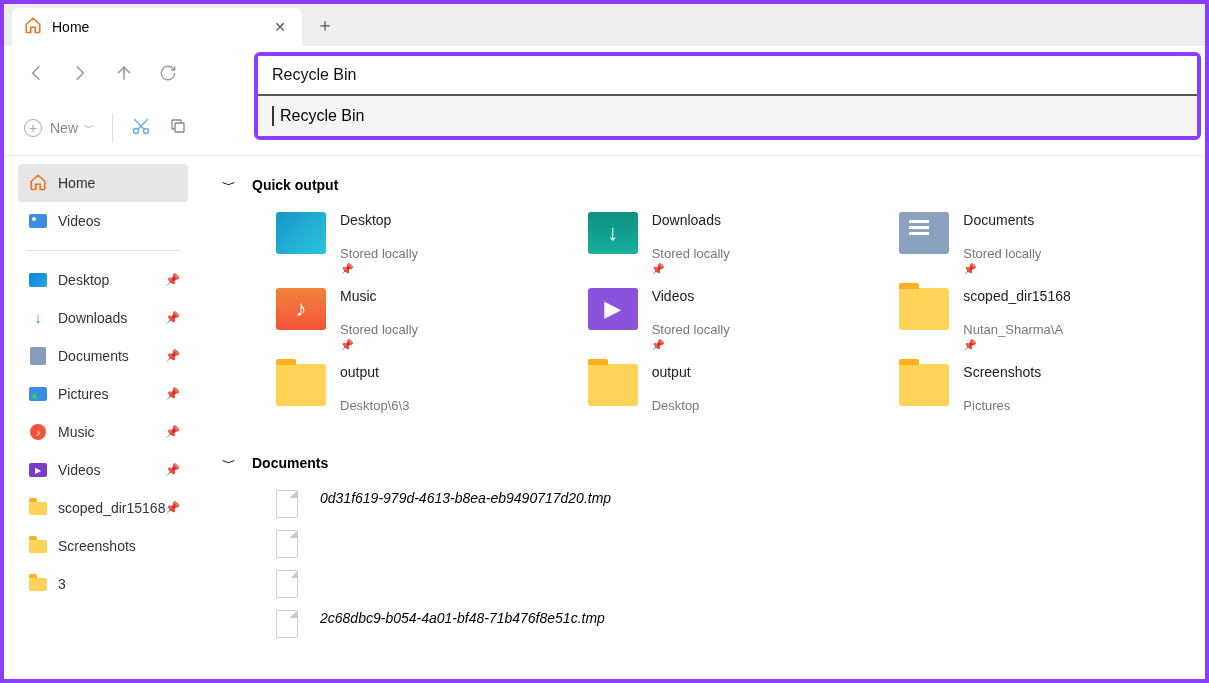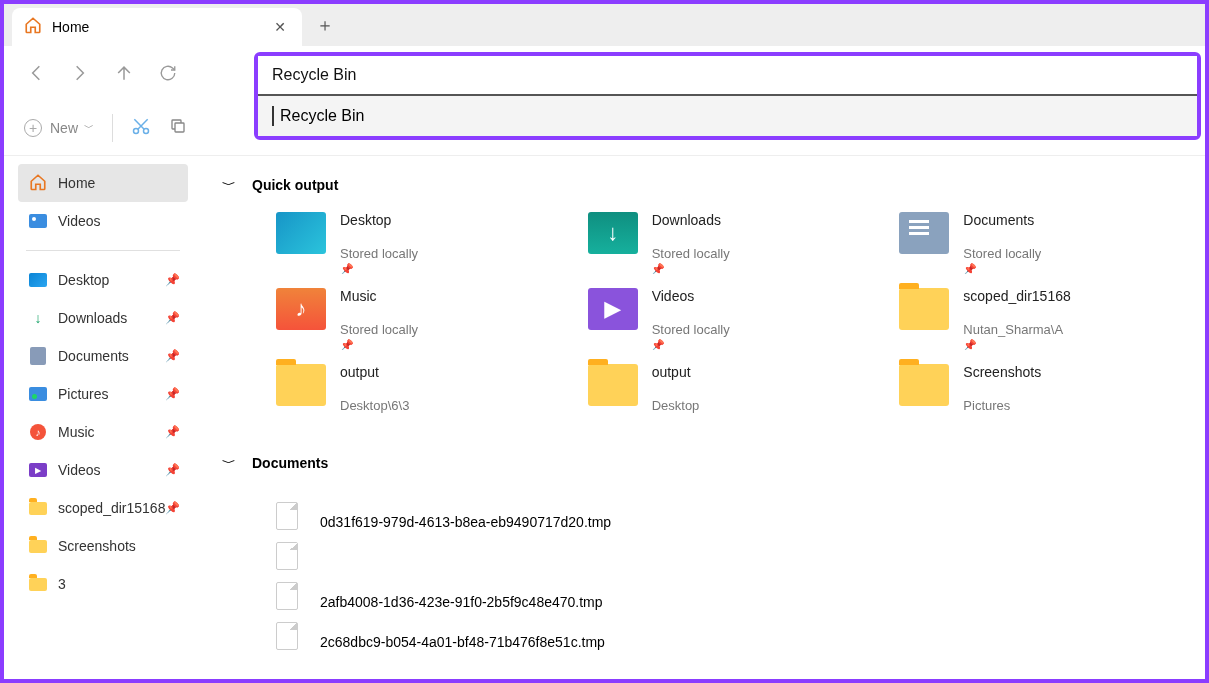--- a/index.html
+++ b/index.html
@@ -30,21 +30,21 @@
 .qa-grid { display: grid; grid-template-columns: repeat(3, 1fr); column-gap: 20px; row-gap: 14px; margin-left: 60px; margin-bottom: 28px; }
 .qa-item { display: flex; height: 62px; }
 .qa-icn { width: 50px; height: 42px; border-radius: 3px; margin-right: 14px; flex-shrink: 0; display: flex; align-items: center; justify-content: center; font-size: 22px; color: #fff; position: relative; }
 .folder-generic { background: #ffd258; }
 .folder-generic::before { content:''; position:absolute; top:-5px; left:0; width:20px; height:6px; background:#ffb020; border-radius:2px 2px 0 0;}
 .qa-text { display: flex; flex-direction: column; font-size: 14px; overflow: hidden; white-space: nowrap; }
 .qa-name { color: #222; }
 .qa-sub { color: #777; font-size: 13px; margin-top: 18px; }
 .qa-pin { color: #aaa; font-size: 11px; margin-top: 2px; }
 .fav-list { margin-left: 60px; }
-.fav-item { display: flex; align-items: flex-end; height: 40px; font-size: 14px; }
+.fav-item { display: flex; align-items: flex-start; height: 40px; font-size: 14px; font-style: italic; }
 .fav-icn { width: 22px; height: 28px; background: #fff; border: 1px solid #ccc; border-radius: 2px; margin-right: 22px; position: relative; }
 .fav-icn::after { content:''; position:absolute; top:0; right:0; width:7px; height:7px; background:linear-gradient(135deg,#fff 50%,#ccc 50%); }
 .addr-overlay { position: absolute; top: 52px; left: 254px; right: 8px; border: 4px solid #8b3dff; border-radius: 6px; z-index: 100; background: #84cc16; }
 .addr-input { width: 100%; height: 40px; padding: 0 14px; font-size: 16px; border: none; border-bottom: 2px solid #555; outline: none; color: #111; }
 .addr-drop { height: 40px; display: flex; align-items: center; padding: 0 14px; font-size: 16px; background: #f4f4f4; }
 .addr-cursor { width: 2px; height: 20px; background: #333; margin-right: 6px; }
 
 
 .i-home { color: #e87722; }
 .i-gallery { width:18px; height:14px; background:#3a8de0; border-radius:2px; position:relative; }
@@ -294,21 +294,20 @@
     <div class="fav-list" id="fav-list">
         <div class="fav-item">
           <span class="fav-icn"></span>
           <span>0d31f619-979d-4613-b8ea-eb9490717d20.tmp</span>
         </div>
         <div class="fav-item">
           <span class="fav-icn"></span>
         </div>
         <div class="fav-item">
           <span class="fav-icn"></span>
-          <span>2afb4008-1d36-423e-91f0-2b5f9c48e470.tmp</span>
         </div>
         <div class="fav-item">
           <span class="fav-icn"></span>
           <span>2c68dbc9-b054-4a01-bf48-71b476f8e51c.tmp</span>
         </div>
       </div>
   </div>
 </div>
 
 <div class="addr-overlay">

